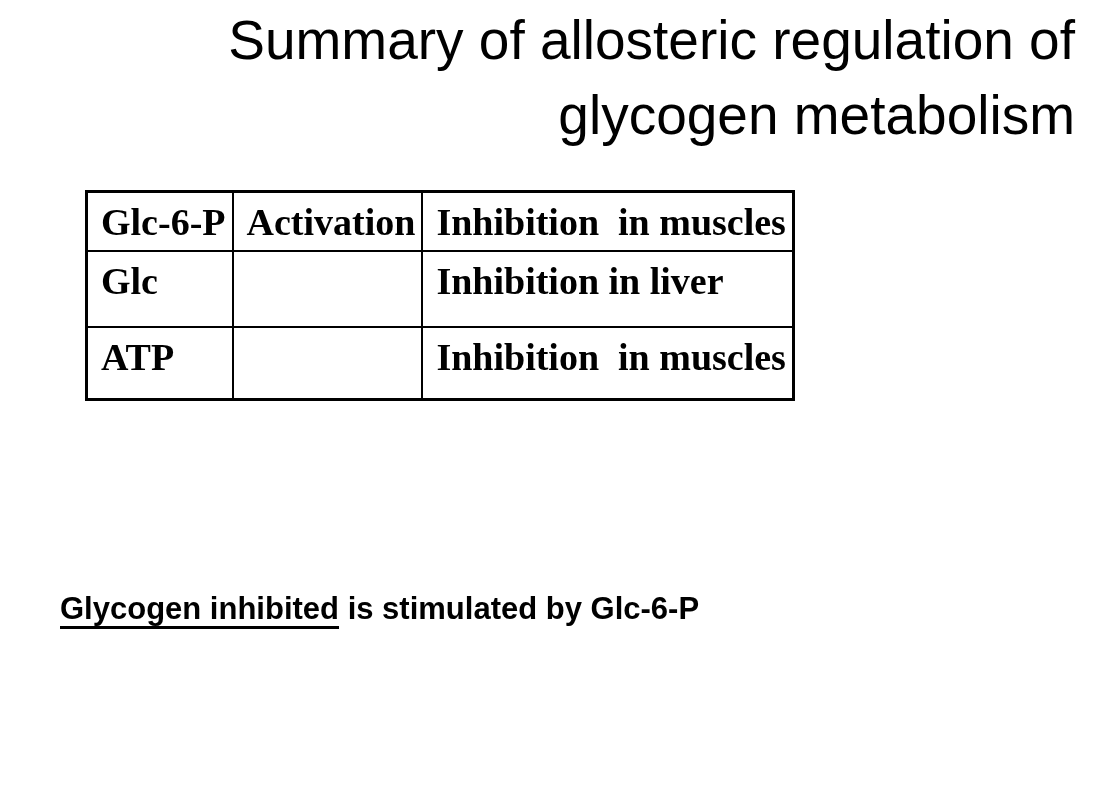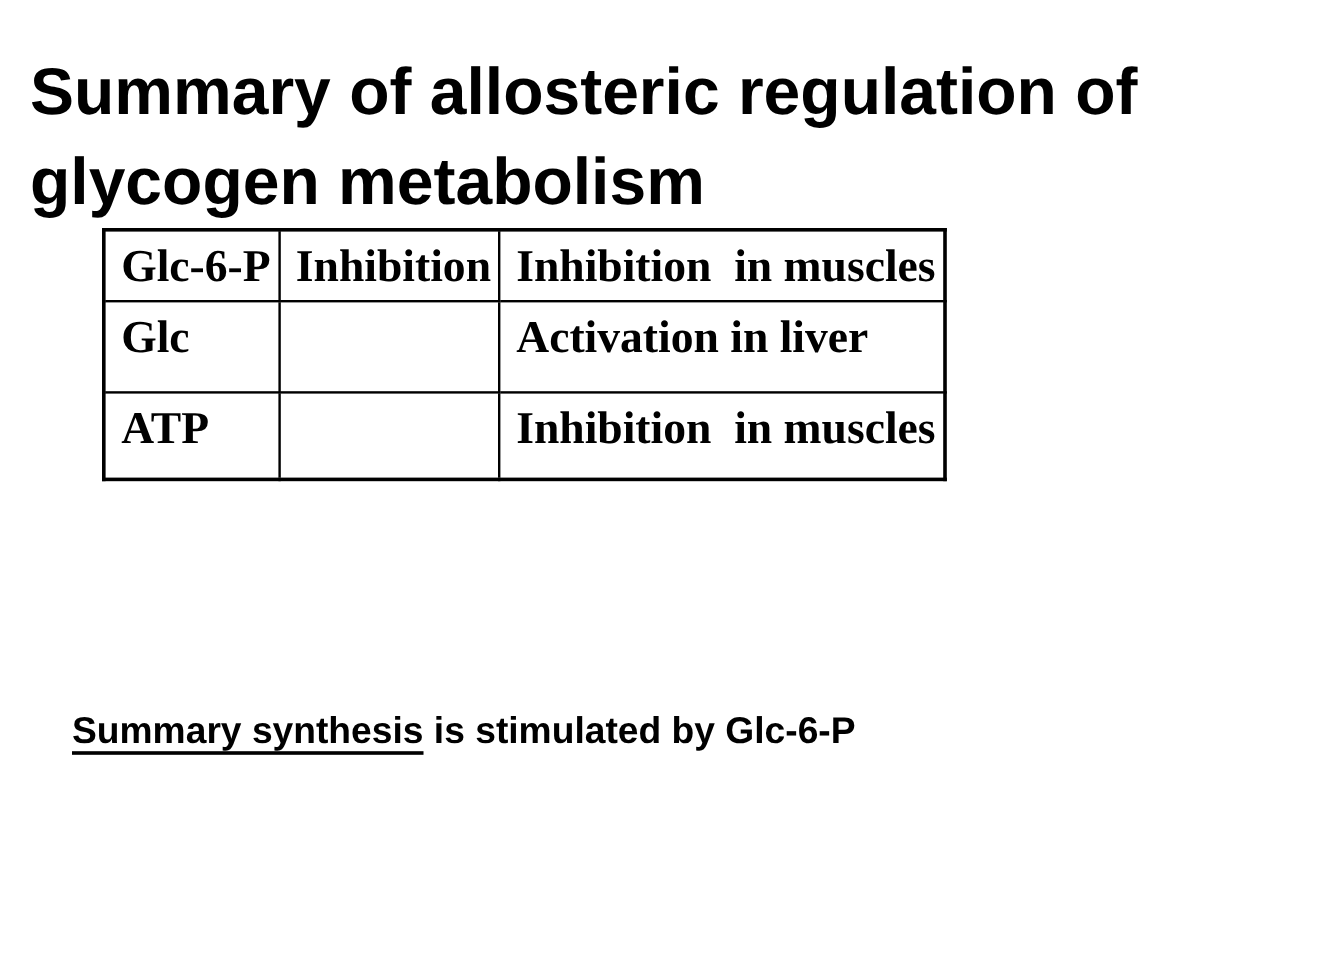--- a/index.html
+++ b/index.html
@@ -3,23 +3,22 @@
 <meta charset="utf-8">
 <style>
   html,body { margin:0; padding:0; background:#ffffff; }
   .slide {
     position:relative; width:1100px; height:802px;
     background:#ffffff; color:#000000; overflow:hidden;
     font-family:"Liberation Sans", sans-serif;
   }
   .title {
     position:absolute; top:3px; left:25px; width:1050px;
-    text-align:left; font-weight:bold; font-size:55px; line-height:75px;
+    text-align:right; font-weight:normal; font-size:55px; line-height:75px;
     letter-spacing:0px;
-    margin-top:36px;
   }
   table.reg {
     position:absolute; left:85px; top:190px;
     border-collapse:collapse; table-layout:fixed;
     border:3px solid #000;
   }
   table.reg td {
     border:2px solid #000;
     font-family:"Liberation Serif", serif;
     font-weight:bold; font-size:38px; line-height:45px;
@@ -50,32 +49,32 @@
 <body>
 
 <div class="slide">
 
   <div class="title">Summary of allosteric regulation of glycogen metabolism</div>
 
   <table class="reg">
     <tbody>
     <tr class="row-1">
       <td>Glc-6-P</td>
-      <td>Inhibition</td>
+      <td>Activation</td>
       <td>Inhibition  in muscles</td>
     </tr>
     <tr class="row-2">
       <td>Glc</td>
       <td></td>
-      <td>Activation in liver</td>
+      <td>Inhibition in liver</td>
     </tr>
     <tr class="row-4">
       <td>ATP</td>
       <td></td>
       <td>Inhibition  in muscles</td>
     </tr>
   </tbody>
     </table>
 
-  <div class="note" id="note1"><span class="u">Summary synthesis</span><span> is stimulated by Glc-6-P</span></div>
+  <div class="note" id="note1"><span class="u">Glycogen inhibited</span><span> is stimulated by Glc-6-P</span></div>
 
 
 </div>
 
 </body></html>

